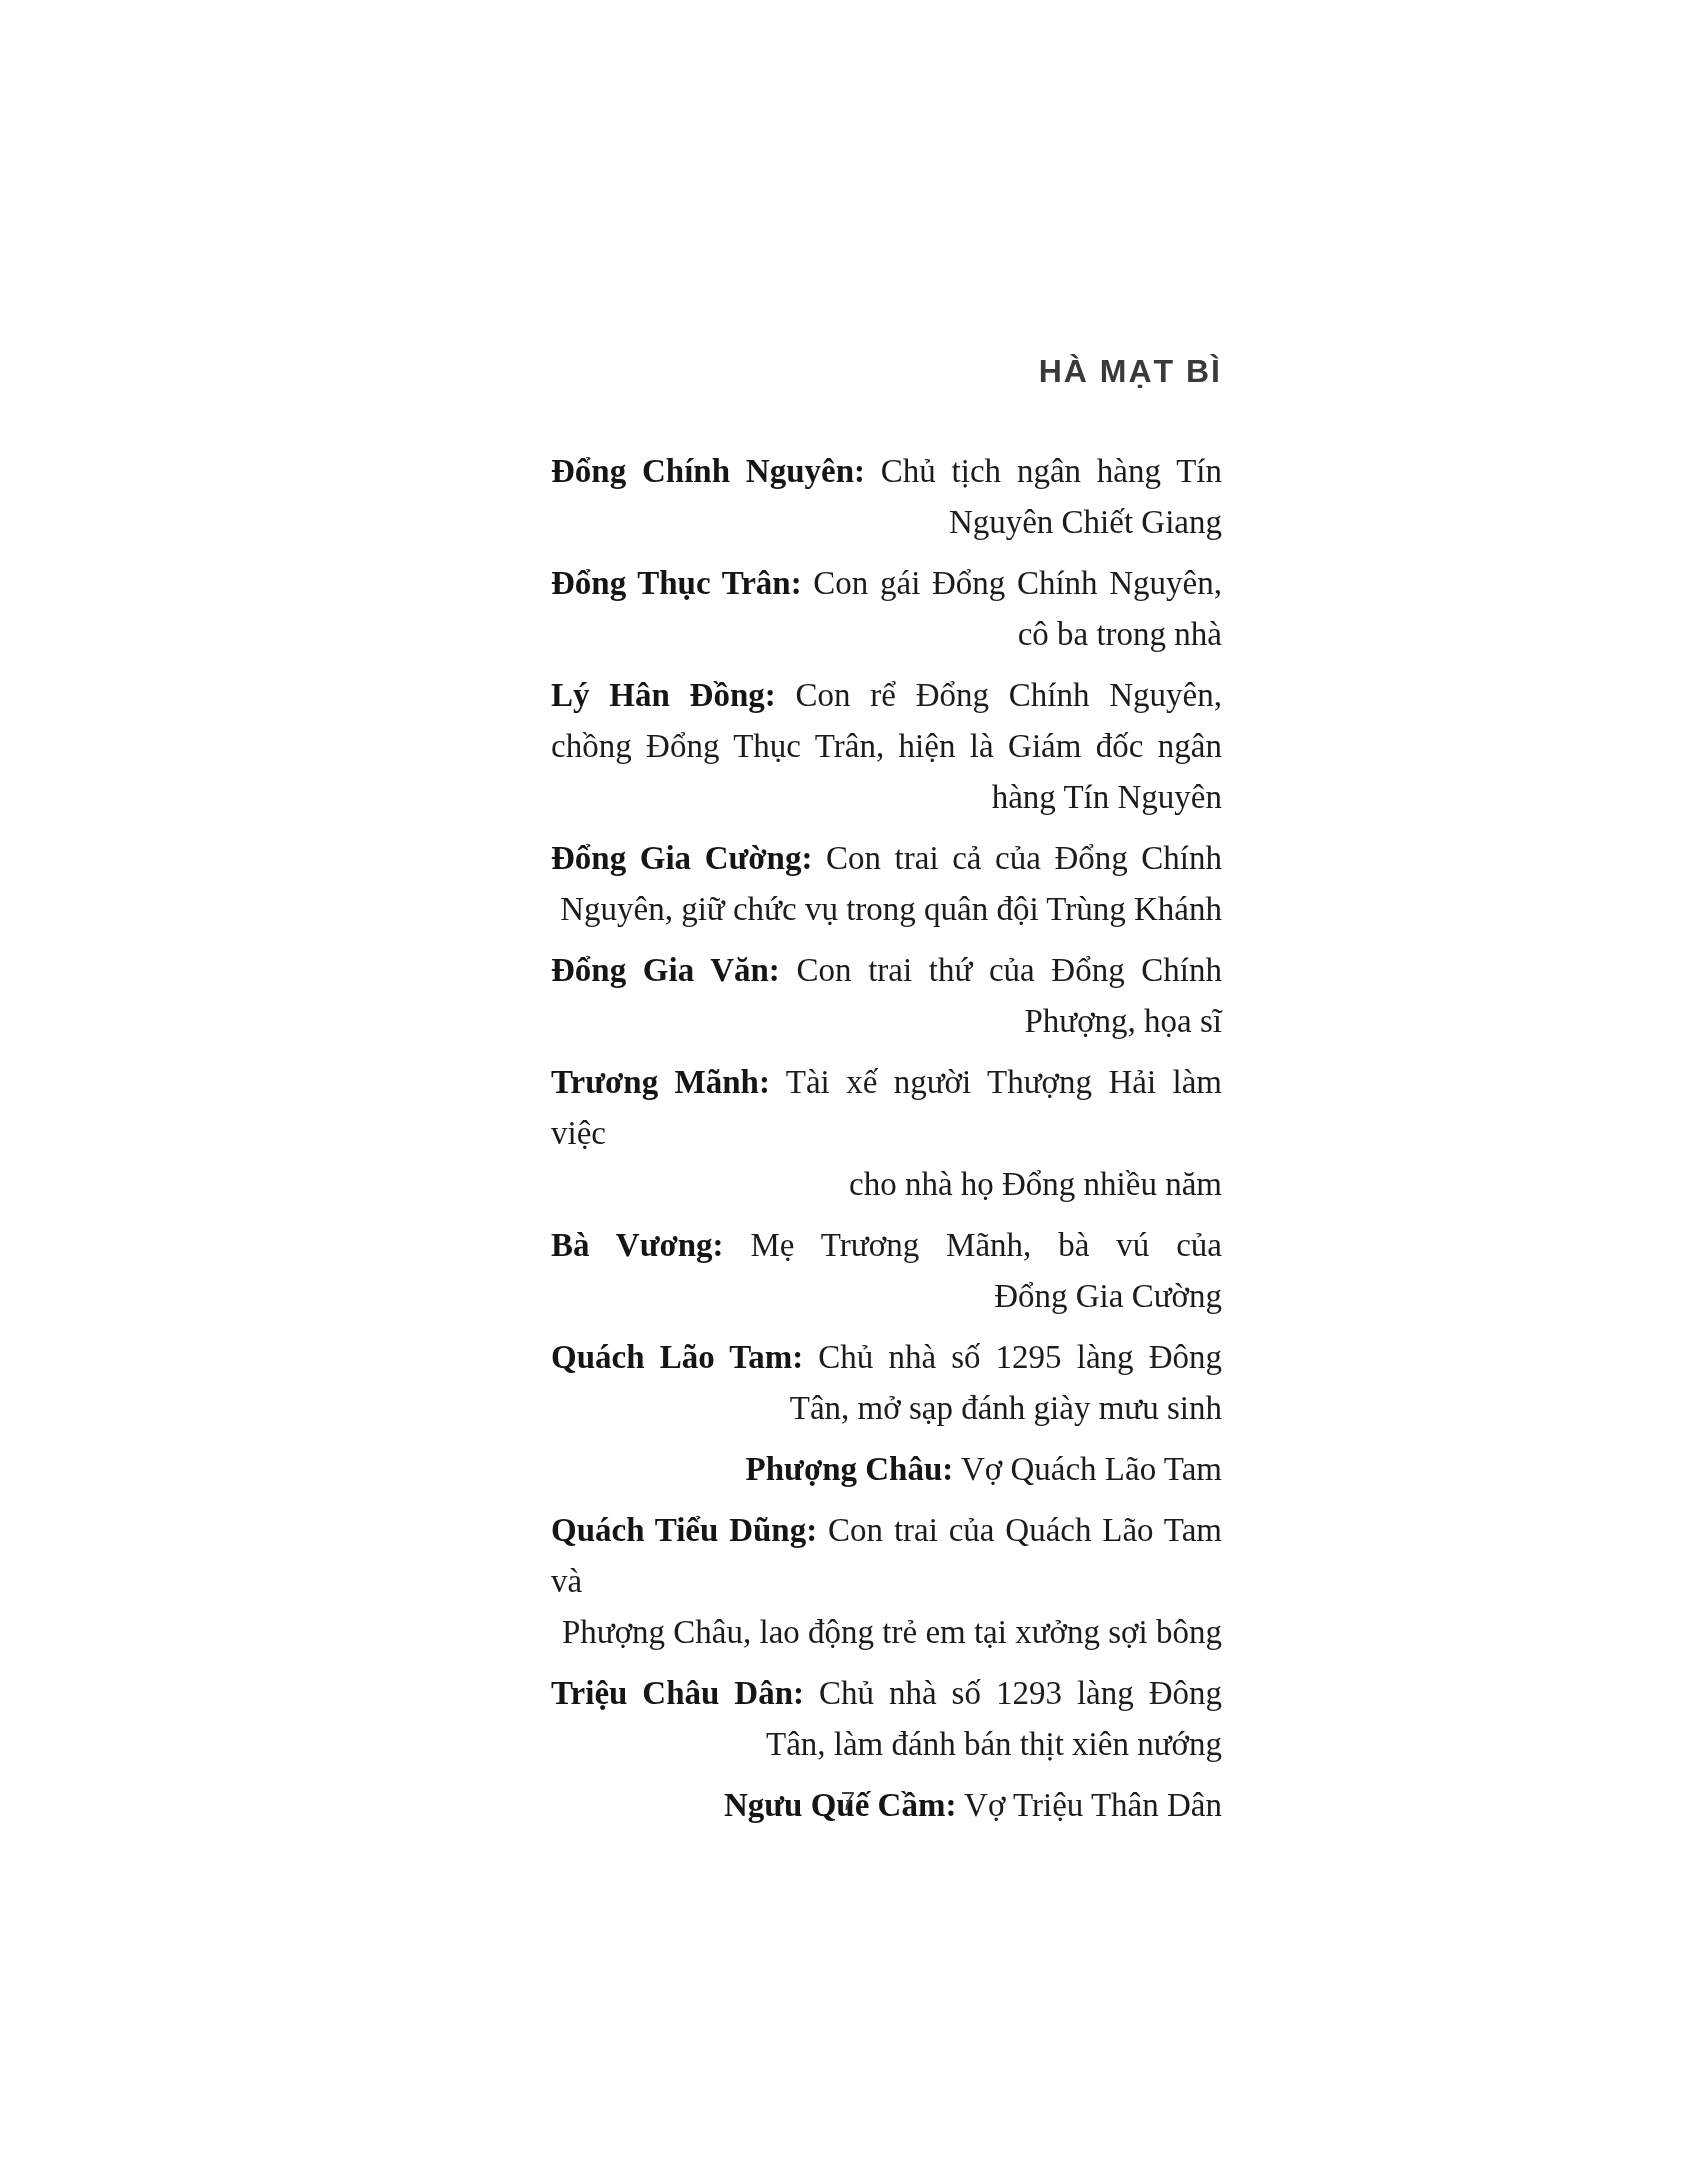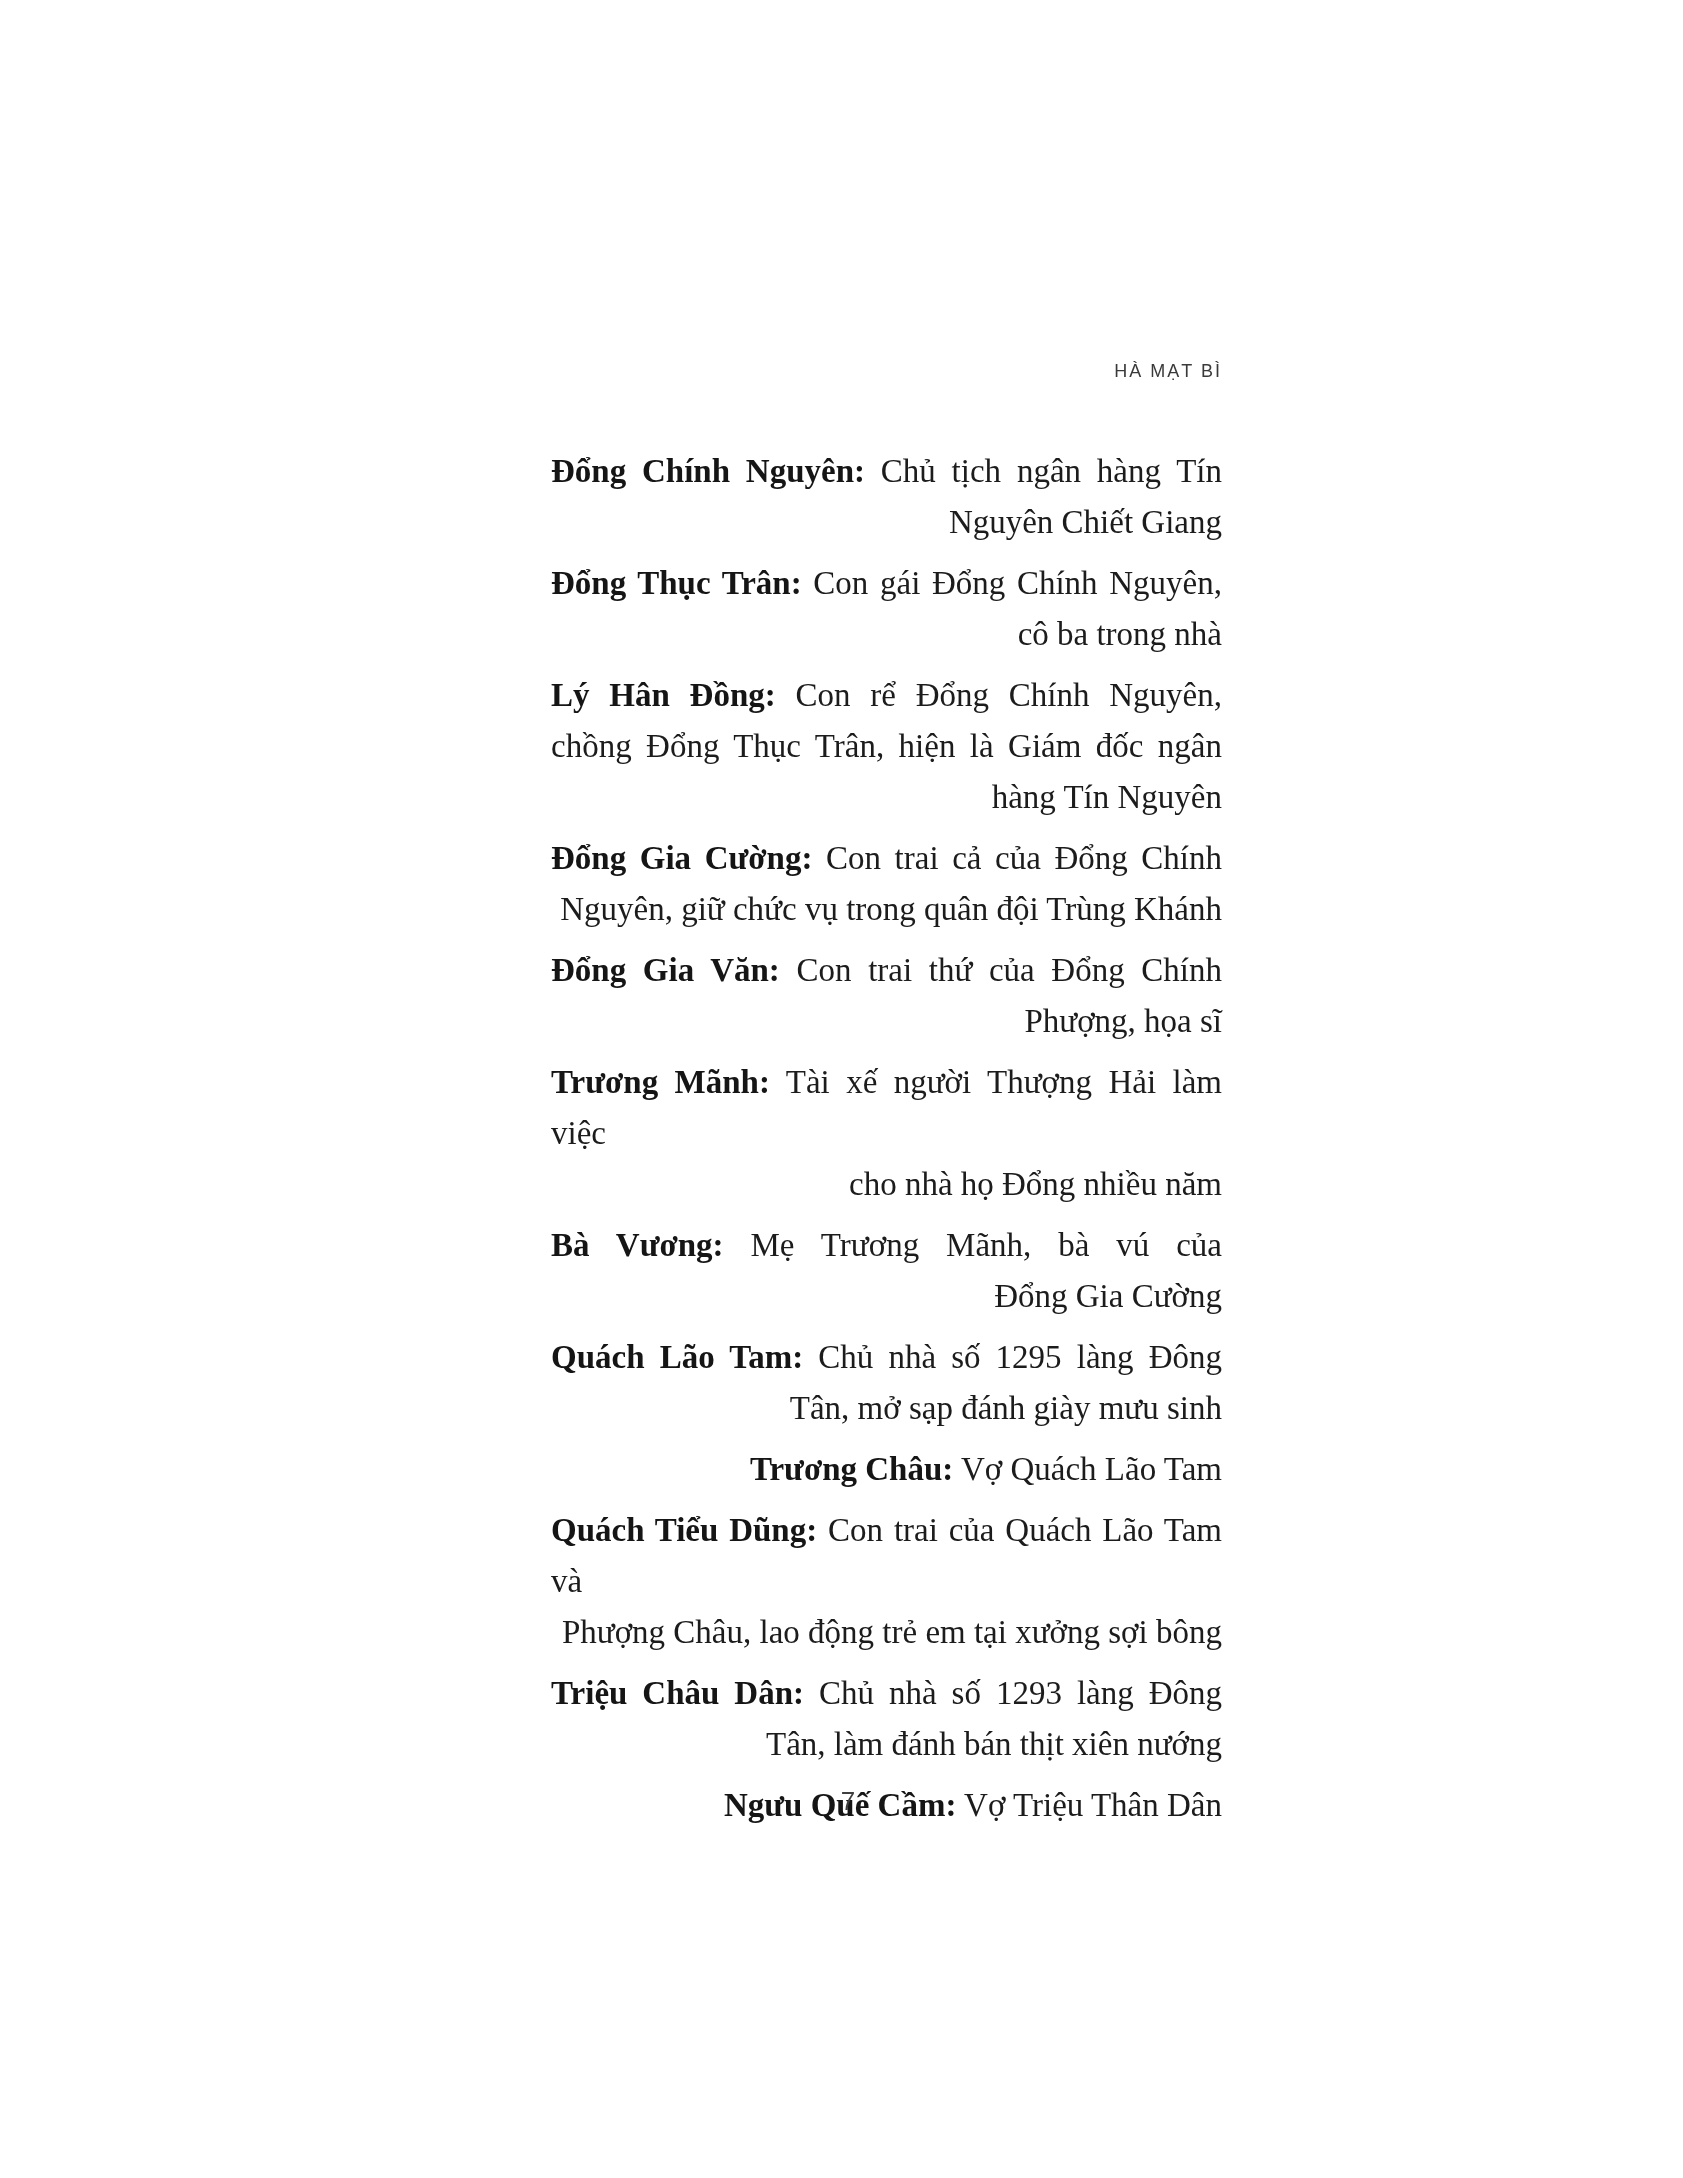--- a/index.html
+++ b/index.html
@@ -15,24 +15,25 @@
     overflow: hidden;
     font-family: "Liberation Serif", "DejaVu Serif", serif;
   }
   .running-header {
     position: absolute;
     top: 356px;
     left: 535px;
     width: 687px;
     text-align: right;
     font-family: "Liberation Sans", "DejaVu Sans", sans-serif;
-    font-size: 18px;
+    font-size: 32px;
     line-height: 30px;
     letter-spacing: 2px;
     color: #3a3a3a;
+    font-weight: bold;
   }
   .char-list {
     position: absolute;
     top: 446px;
     left: 535px;
     width: 687px;
     color: #1c1c1c;
   }
   .char-entry {
     margin: 0 0 10px 16px;
@@ -99,21 +100,21 @@
       </div>
       <div class="char-entry">
         <div class="line"><b class="cname">Bà Vương:</b> Mẹ Trương Mãnh, bà vú của</div>
         <div class="line last">Đổng Gia Cường</div>
       </div>
       <div class="char-entry">
         <div class="line"><b class="cname">Quách Lão Tam:</b> Chủ nhà số 1295 làng Đông</div>
         <div class="line last">Tân, mở sạp đánh giày mưu sinh</div>
       </div>
       <div class="char-entry">
-        <div class="line last"><b class="cname">Trương Châu:</b> Vợ Quách Lão Tam</div>
+        <div class="line last"><b class="cname">Phượng Châu:</b> Vợ Quách Lão Tam</div>
       </div>
       <div class="char-entry">
         <div class="line"><b class="cname">Quách Tiểu Dũng:</b> Con trai của Quách Lão Tam và</div>
         <div class="line last">Phượng Châu, lao động trẻ em tại xưởng sợi bông</div>
       </div>
       <div class="char-entry">
         <div class="line"><b class="cname">Triệu Châu Dân:</b> Chủ nhà số 1293 làng Đông</div>
         <div class="line last">Tân, làm đánh bán thịt xiên nướng</div>
       </div>
       <div class="char-entry">

